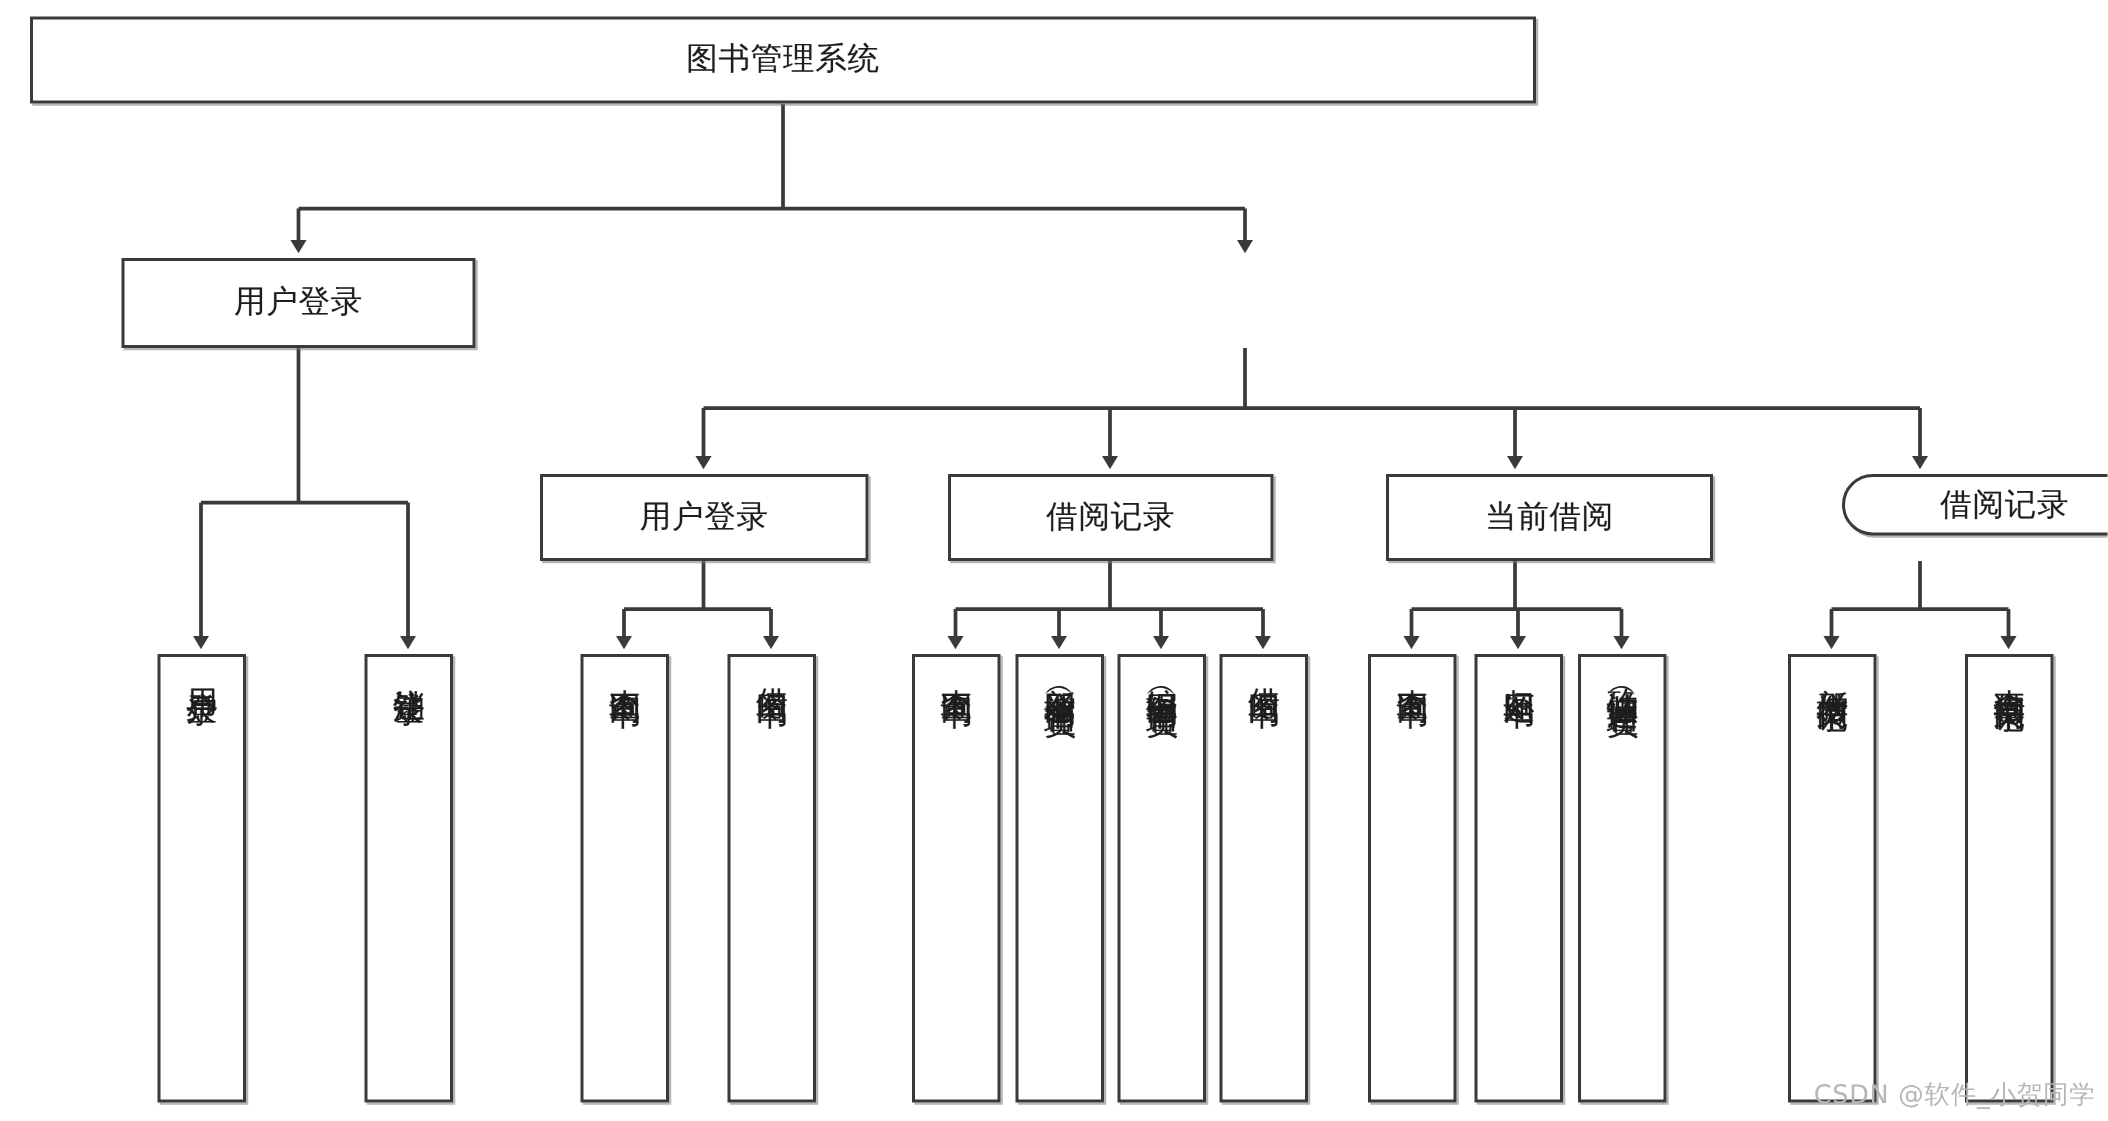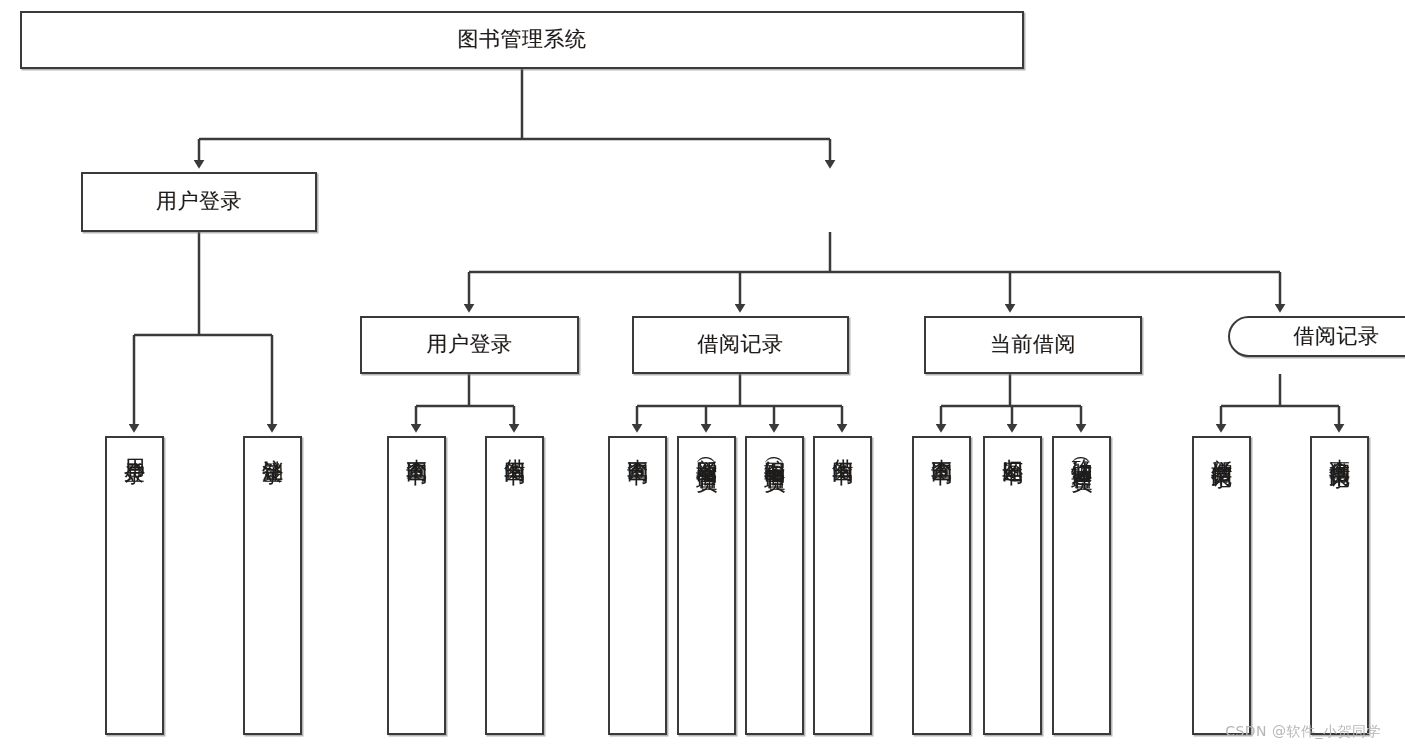--- a/index.html
+++ b/index.html
@@ -55,23 +55,23 @@
     color: #1d1d1d;
     writing-mode: vertical-rl;
     text-orientation: upright;
     line-height: 1.25;
     letter-spacing: 2px;
     white-space: nowrap;
     text-shadow: 0.4px 0 0 rgba(190,120,40,0.35), -0.4px 0 0 rgba(70,120,200,0.30);
   }
   .watermark {
     position: absolute;
-    right: 24px;
+    right: 8px;
     bottom: 6px;
-    font-size: 14px;
+    font-size: 17px;
     color: #b6b6b6;
     white-space: nowrap;
     letter-spacing: 0.5px;
   }
 </style>
 </head>
 <body>
 
 <div id="diagram-root">
 

